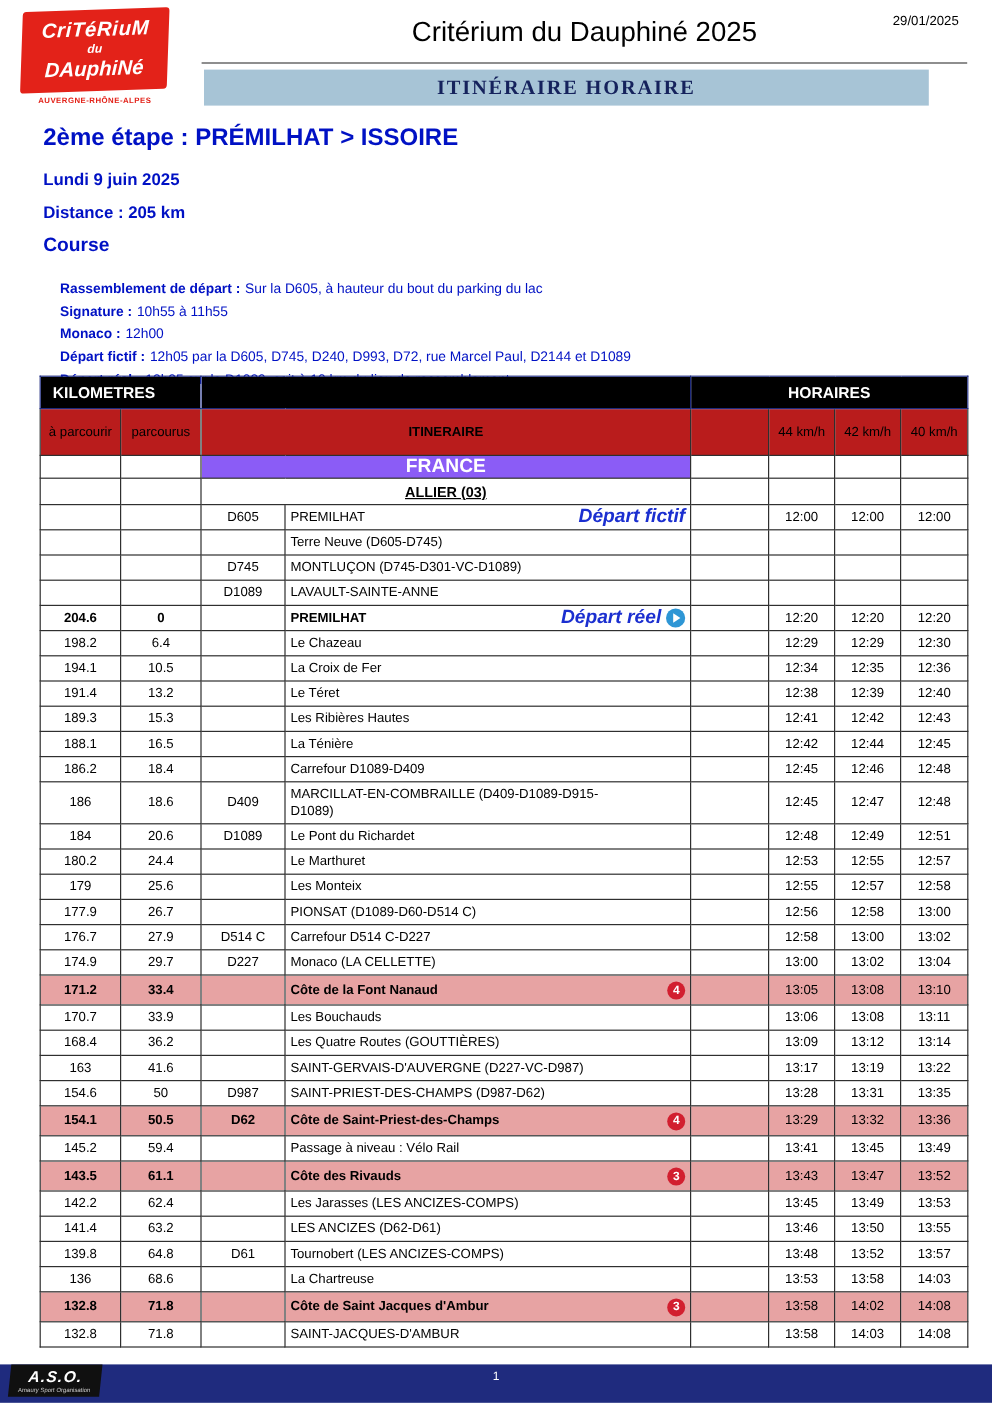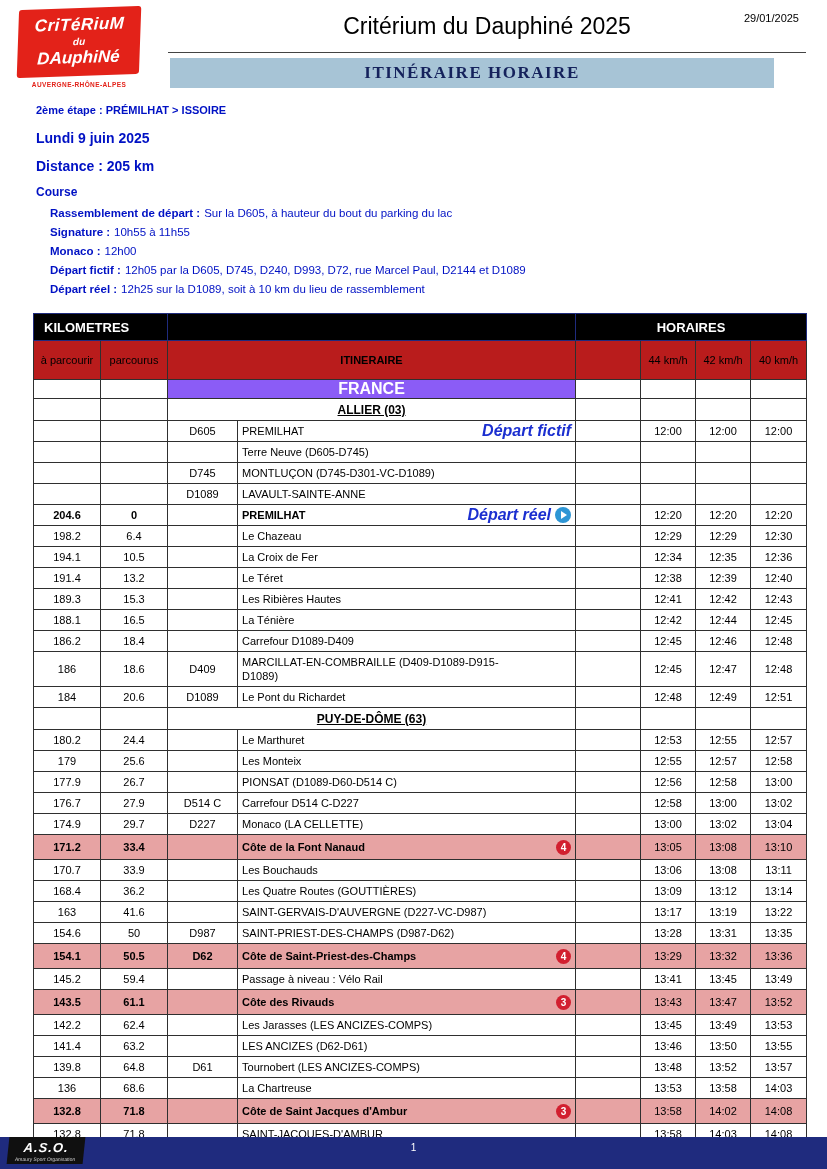--- a/index.html
+++ b/index.html
@@ -17,24 +17,24 @@
   .logo-caption {color:#e32219; font-size:6.5px; font-weight:bold; margin-top:5px; letter-spacing:.4px;}
   .doc-title {position:absolute; top:13px; left:168px; width:638px; text-align:center; font-size:23px;}
   .doc-date {position:absolute; top:12px; right:28px; font-size:11px;}
   .header-rule {position:absolute; top:52px; left:168px; width:638px; height:1px; background:#444;}
   .banner {position:absolute; top:58px; left:170px; width:604px; height:30px; background:#a7c4d6;
            color:#15225c; font-family:"Liberation Serif", serif; font-weight:bold; font-size:17px;
            letter-spacing:1.5px; text-align:center; line-height:30px;}
 
   
   .stage {position:absolute; top:104px; left:36px; color:#0011c4;}
-  .stage-heading {font-size:11px; font-weight:bold; margin-bottom:14px;}
+  .stage-heading {font-size:20px; font-weight:bold; margin-bottom:14px;}
   .stage-date {font-size:14px; font-weight:bold; margin-bottom:12px;}
   .stage-distance {font-size:14px; font-weight:bold; margin-bottom:11px;}
-  .course-label {font-size:12px; font-weight:bold; margin-bottom:5px;}
+  .course-label {font-size:16px; font-weight:bold; margin-bottom:18px;}
   .details {margin-left:14px;}
   .detail {font-size:11.5px; line-height:19px;}
   .dlabel {font-weight:bold; margin-right:4px;}
 
   
   .itin {position:absolute; top:313px; left:33px; width:773px; border-collapse:collapse;
          table-layout:fixed; font-size:11px;}
   .itin td {border:1px solid #2f2f2f; padding:0 2px; vertical-align:middle; overflow:hidden;}
   .itin tr.bar td {background:#000000; border-color:#1f2b7e; color:#fff; font-weight:bold;
                    font-size:13px; height:26px;}
@@ -348,29 +348,20 @@
             <div class="locwrap">
               <span class="locname">Le Pont du Richardet</span>
               <span class="ann"></span>
             </div>
           </td>
           <td></td>
           <td class="time">12:48</td>
           <td class="time">12:49</td>
           <td class="time">12:51</td>
         </tr>
-        <tr class="section-row">
-          <td></td>
-          <td></td>
-          <td colspan="2" class="section-cell"><span class="section-label">PUY-DE-DÔME (63)</span></td>
-          <td></td>
-          <td class="time"></td>
-          <td class="time"></td>
-          <td class="time"></td>
-        </tr>
         <tr class="data-row">
           <td class="num">180.2</td>
           <td class="num">24.4</td>
           <td class="road"></td>
           <td class="loc">
             <div class="locwrap">
               <span class="locname">Le Marthuret</span>
               <span class="ann"></span>
             </div>
           </td>

